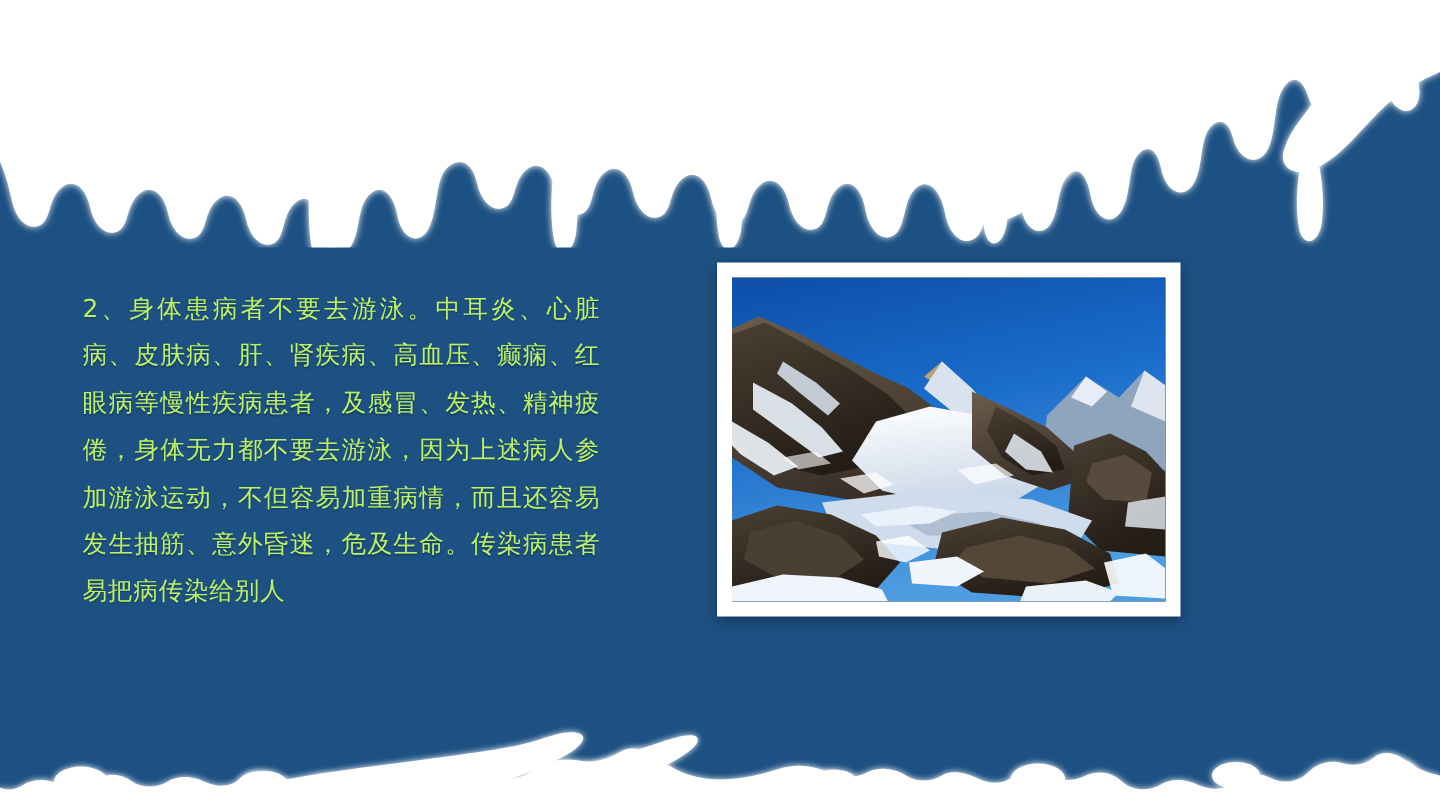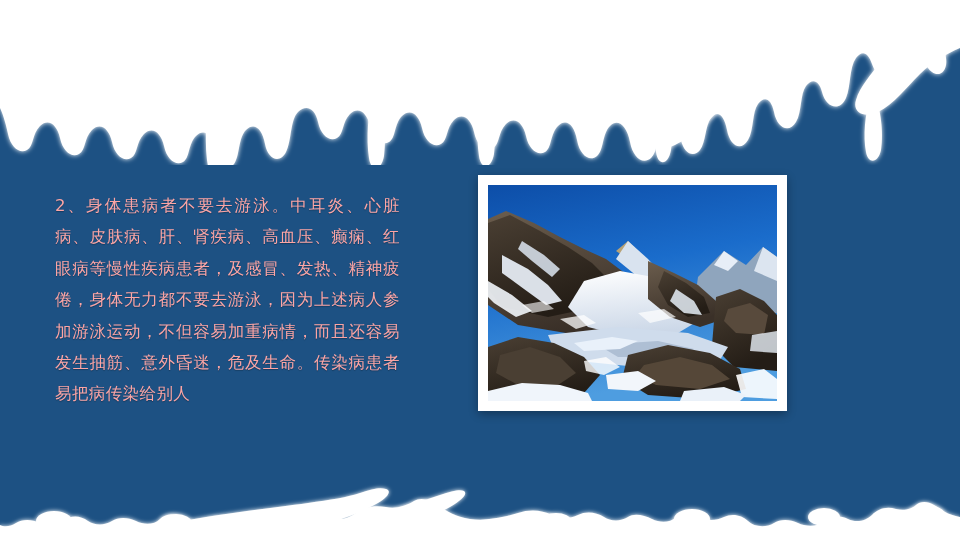--- a/index.html
+++ b/index.html
@@ -39,21 +39,21 @@
   
   .text-block {
     position: absolute;
     left: 55px;
     top: 190px;
     width: 345px;
     z-index: 4;
   }
   .text-body {
     margin: 0;
-    color: #fca5a5;
+    color: #bef264;
     font-size: 16.5px;
     line-height: 31.4px;
     letter-spacing: 0.4px;
     text-align: justify;
     text-justify: inter-ideograph;
     text-indent: 0;
     font-family: "DejaVu Sans", "Liberation Sans", sans-serif;
     text-shadow: 0 1px 1px rgba(0,0,0,.28);
   }
 

